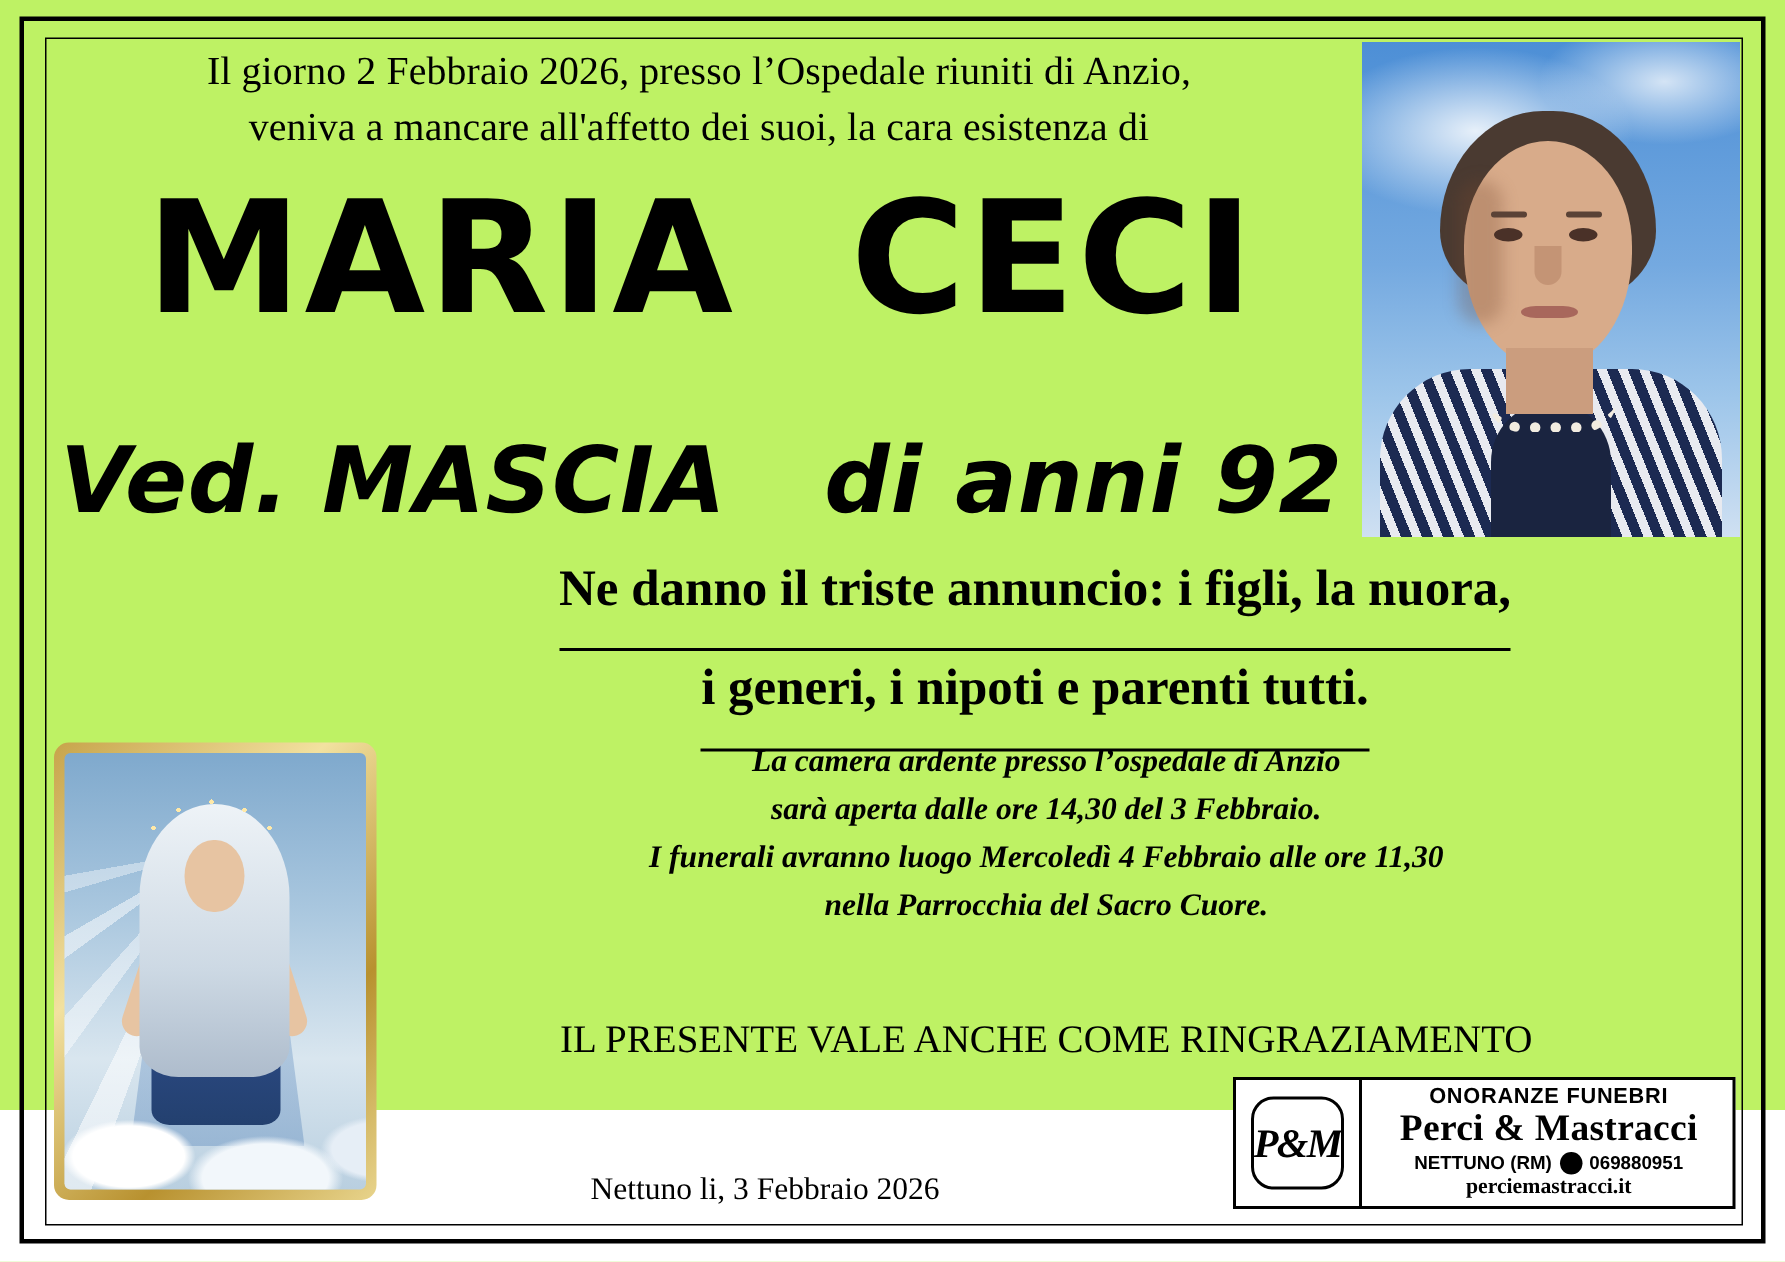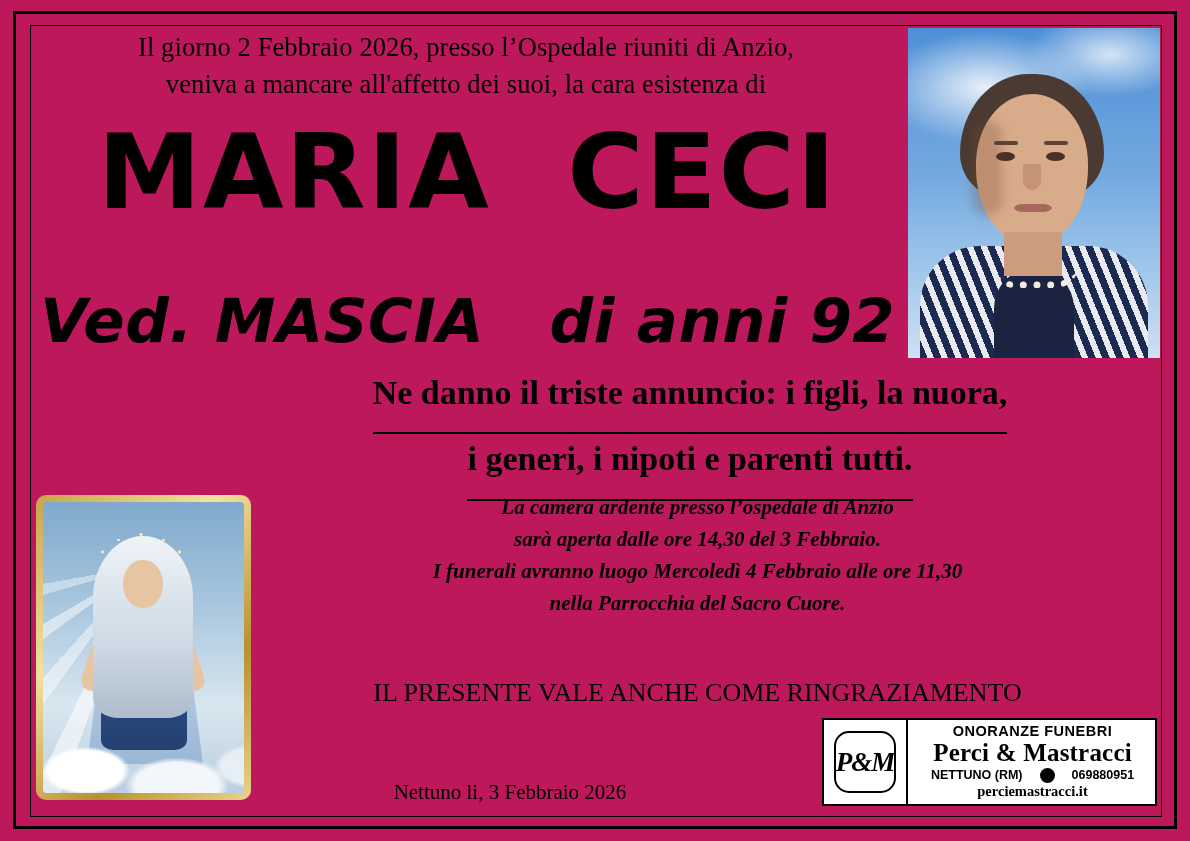--- a/index.html
+++ b/index.html
@@ -11,22 +11,22 @@
   body {
     width: 1190px;
     height: 841px;
     font-family: "Liberation Serif", serif;
     overflow: hidden;
   }
 
   .poster {
     position: relative;
     width: 1190px;
-    height: 841px;
-    background: #be185d;
+    height: 740px;
+    background: #bef264;
   }
 
   
   .frame-outer {
     position: absolute;
     left: 13px;
     top: 11px;
     width: 1164px;
     height: 818px;
     border: 3px solid #000000;
@@ -417,21 +417,21 @@
     font-family: "Liberation Serif", serif;
     font-weight: bold;
     font-size: 25px;
     letter-spacing: 0.2px;
     margin-top: 1px;
   }
   .logo .l-row {
     display: flex;
     align-items: center;
     justify-content: center;
-    gap: 17px;
+    gap: 5px;
     margin-top: 2px;
     font-family: "Liberation Sans", sans-serif;
     font-size: 12.5px;
     font-weight: 600;
   }
   .logo .l-row .wa {
     width: 15px;
     height: 15px;
     border-radius: 50%;
     background: #000;

